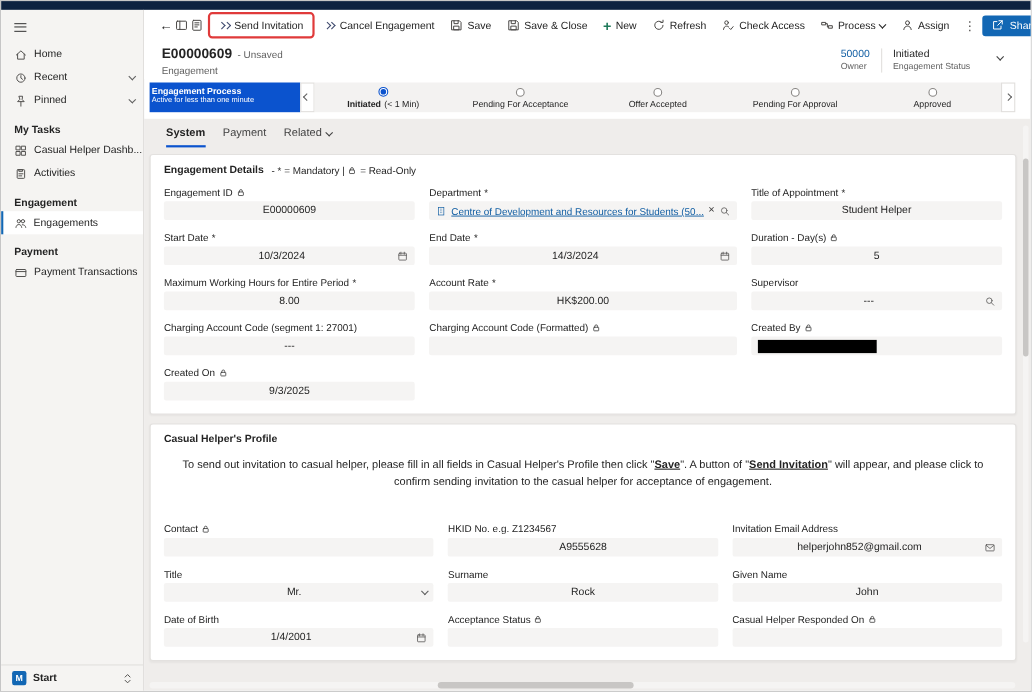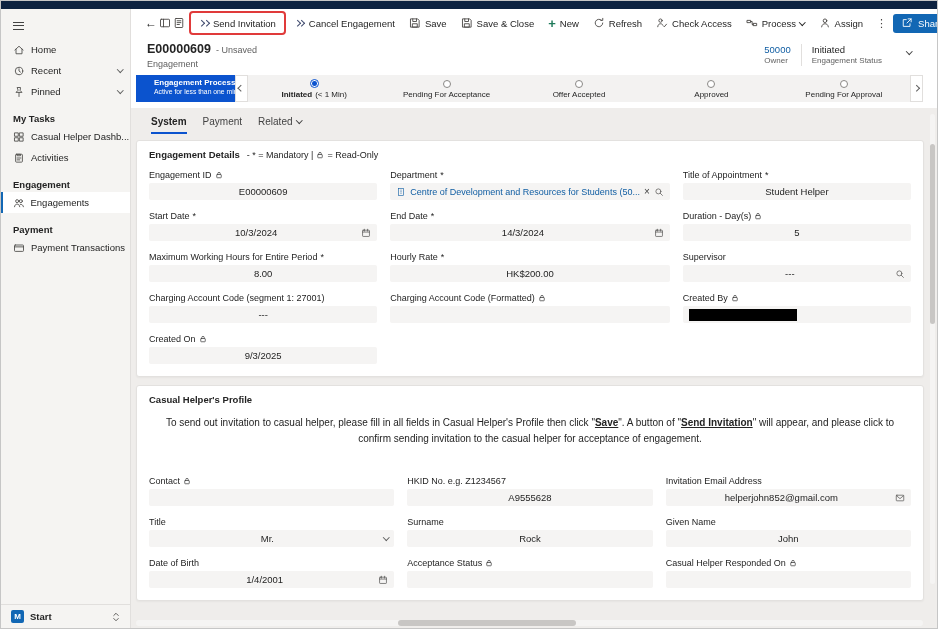--- a/index.html
+++ b/index.html
@@ -50,21 +50,21 @@
   .hdr-right { position:absolute; right:55px; top:7px; display:flex; align-items:center; gap:10px; }
   .hdr-col { display:flex; flex-direction:column; }
   .hdr-col .v { font-size:9.5px; color:#242424; line-height:1.3; }
   .hdr-col .v.link { color:#115ea3; text-align:center; }
   .hdr-col .l { font-size:8px; color:#616161; line-height:1.3; }
   .hdr-divider { width:1px; height:22px; background:#e1dfdd; }
   .hdr-caret { position:absolute; right:26px; top:14px; color:#424242; }
 
   
   .bpf { display:flex; align-items:stretch; height:27px; margin:3px 14px 6px 5px; background:#fff; flex-shrink:0; }
-  .bpf-proc { width:99px; background:#0b53ce; color:#fff; padding:3px 18px; flex-shrink:0; }
+  .bpf-proc { width:137px; background:#0b53ce; color:#fff; padding:3px 2px; flex-shrink:0; }
   .bpf-proc .n { font-size:8px; font-weight:bold; line-height:1.3; white-space:nowrap; }
   .bpf-proc .s { font-size:6.8px; line-height:1.3; white-space:nowrap; }
   .bpf-nav { width:13px; border:1px solid #e1dfdd; background:#fff; display:flex; align-items:center; justify-content:center; color:#616161; flex-shrink:0; }
   .bpf-bar { flex:1; background:#f3f2f1; display:flex; }
   .bpf-stage { flex:1; display:flex; flex-direction:column; align-items:center; justify-content:center; gap:2px; padding-top:1px; }
   .dot { width:8px; height:8px; border:1.2px solid #8a8886; border-radius:50%; background:#fff; }
   .dot.active { width:9px; height:9px; border:1.6px solid #0b53ce; position:relative; }
   .dot.active::after { content:""; position:absolute; inset:1.2px; background:#0b53ce; border-radius:50%; }
   .stage-lbl { font-size:8px; color:#242424; display:flex; gap:3px; white-space:nowrap; }
   .stage-lbl .b { font-weight:bold; }
@@ -80,21 +80,21 @@
   .card-title { font-size:9.5px; font-weight:bold; color:#242424; }
   .legend { display:flex; align-items:center; gap:3px; font-size:9px; color:#242424; }
   .fgrid { display:grid; grid-template-columns:1fr 1fr 1fr; column-gap:13px; row-gap:11px; }
   .flabel { display:flex; align-items:center; gap:3px; font-size:9px; color:#242424; margin-bottom:3px; white-space:nowrap; overflow:hidden; }
   .fbox { height:17px; background:#f5f4f3; border-radius:2px; display:flex; align-items:center; padding:0 6px; font-size:9.5px; color:#242424; gap:4px; overflow:hidden; }
   .fbox .val { white-space:nowrap; overflow:hidden; flex:1; }
   .tail-ic { margin-left:auto; flex-shrink:0; color:#616161; display:flex; align-items:center; }
   .lk { width:8px; height:8px; stroke:#424242; fill:none; stroke-width:1.5; stroke-linecap:round; flex-shrink:0; }
   .ti { width:10px; height:10px; stroke:#5c5b5a; fill:none; stroke-width:1.2; stroke-linecap:round; stroke-linejoin:round; flex-shrink:0; }
   .bi { width:10px; height:10px; stroke:#115ea3; fill:none; stroke-width:1; flex-shrink:0; }
-  .link-val { color:#115ea3; font-size:9px; }
+  .link-val { color:#115ea3; text-decoration:underline; font-size:9px; }
   .xclear { color:#424242; font-size:10px; flex-shrink:0; }
   .redact { width:108px; height:12px; background:#000; }
   .note { font-size:10px; color:#242424; line-height:1.55; margin:2px 2px 30px 2px; }
   .note .bu { font-weight:bold; text-decoration:underline; }
 
   
   .vscroll { position:absolute; right:2px; top:6px; width:5px; height:470px; background:#f5f4f3; border-radius:3px; }
   .vthumb { position:absolute; top:30px; left:0; width:5px; height:180px; background:#c8c6c4; border-radius:3px; }
   .hscroll { position:absolute; left:5px; right:14px; bottom:2px; height:6px; background:#f5f4f3; border-radius:3px; }
   .hthumb { position:absolute; left:262px; top:0; width:178px; height:6px; background:#c8c6c4; border-radius:3px; }
@@ -324,25 +324,25 @@
           <div class="bpf-stage">
             <span class="dot"></span>
             <span class="stage-lbl">Pending For Acceptance</span>
           </div>
           <div class="bpf-stage">
             <span class="dot"></span>
             <span class="stage-lbl">Offer Accepted</span>
           </div>
           <div class="bpf-stage">
             <span class="dot"></span>
-            <span class="stage-lbl">Approved</span>
+            <span class="stage-lbl">Pending For Approval</span>
           </div>
           <div class="bpf-stage">
             <span class="dot"></span>
-            <span class="stage-lbl">Pending For Approval</span>
+            <span class="stage-lbl">Approved</span>
           </div>
         </div>
         <div class="bpf-nav">
             <span class="chv r"></span>
           </div>
       </div>
 
       <div class="content">
         <div class="tabs">
           <div class="tab active">
@@ -463,21 +463,21 @@
                 <div class="flabel">
                     <span>Maximum Working Hours for Entire Period</span>
                     <span class="req">*</span>
                   </div>
                 <div class="fbox">
                     <span class="val">8.00</span>
                   </div>
               </div>
               <div>
                 <div class="flabel">
-                    <span>Hourly Rate</span>
+                    <span>Account Rate</span>
                     <span class="req">*</span>
                   </div>
                 <div class="fbox">
                     <span class="val">HK$200.00</span>
                   </div>
               </div>
               <div>
                 <div class="flabel">
                     <span>Supervisor</span>
                   </div>

